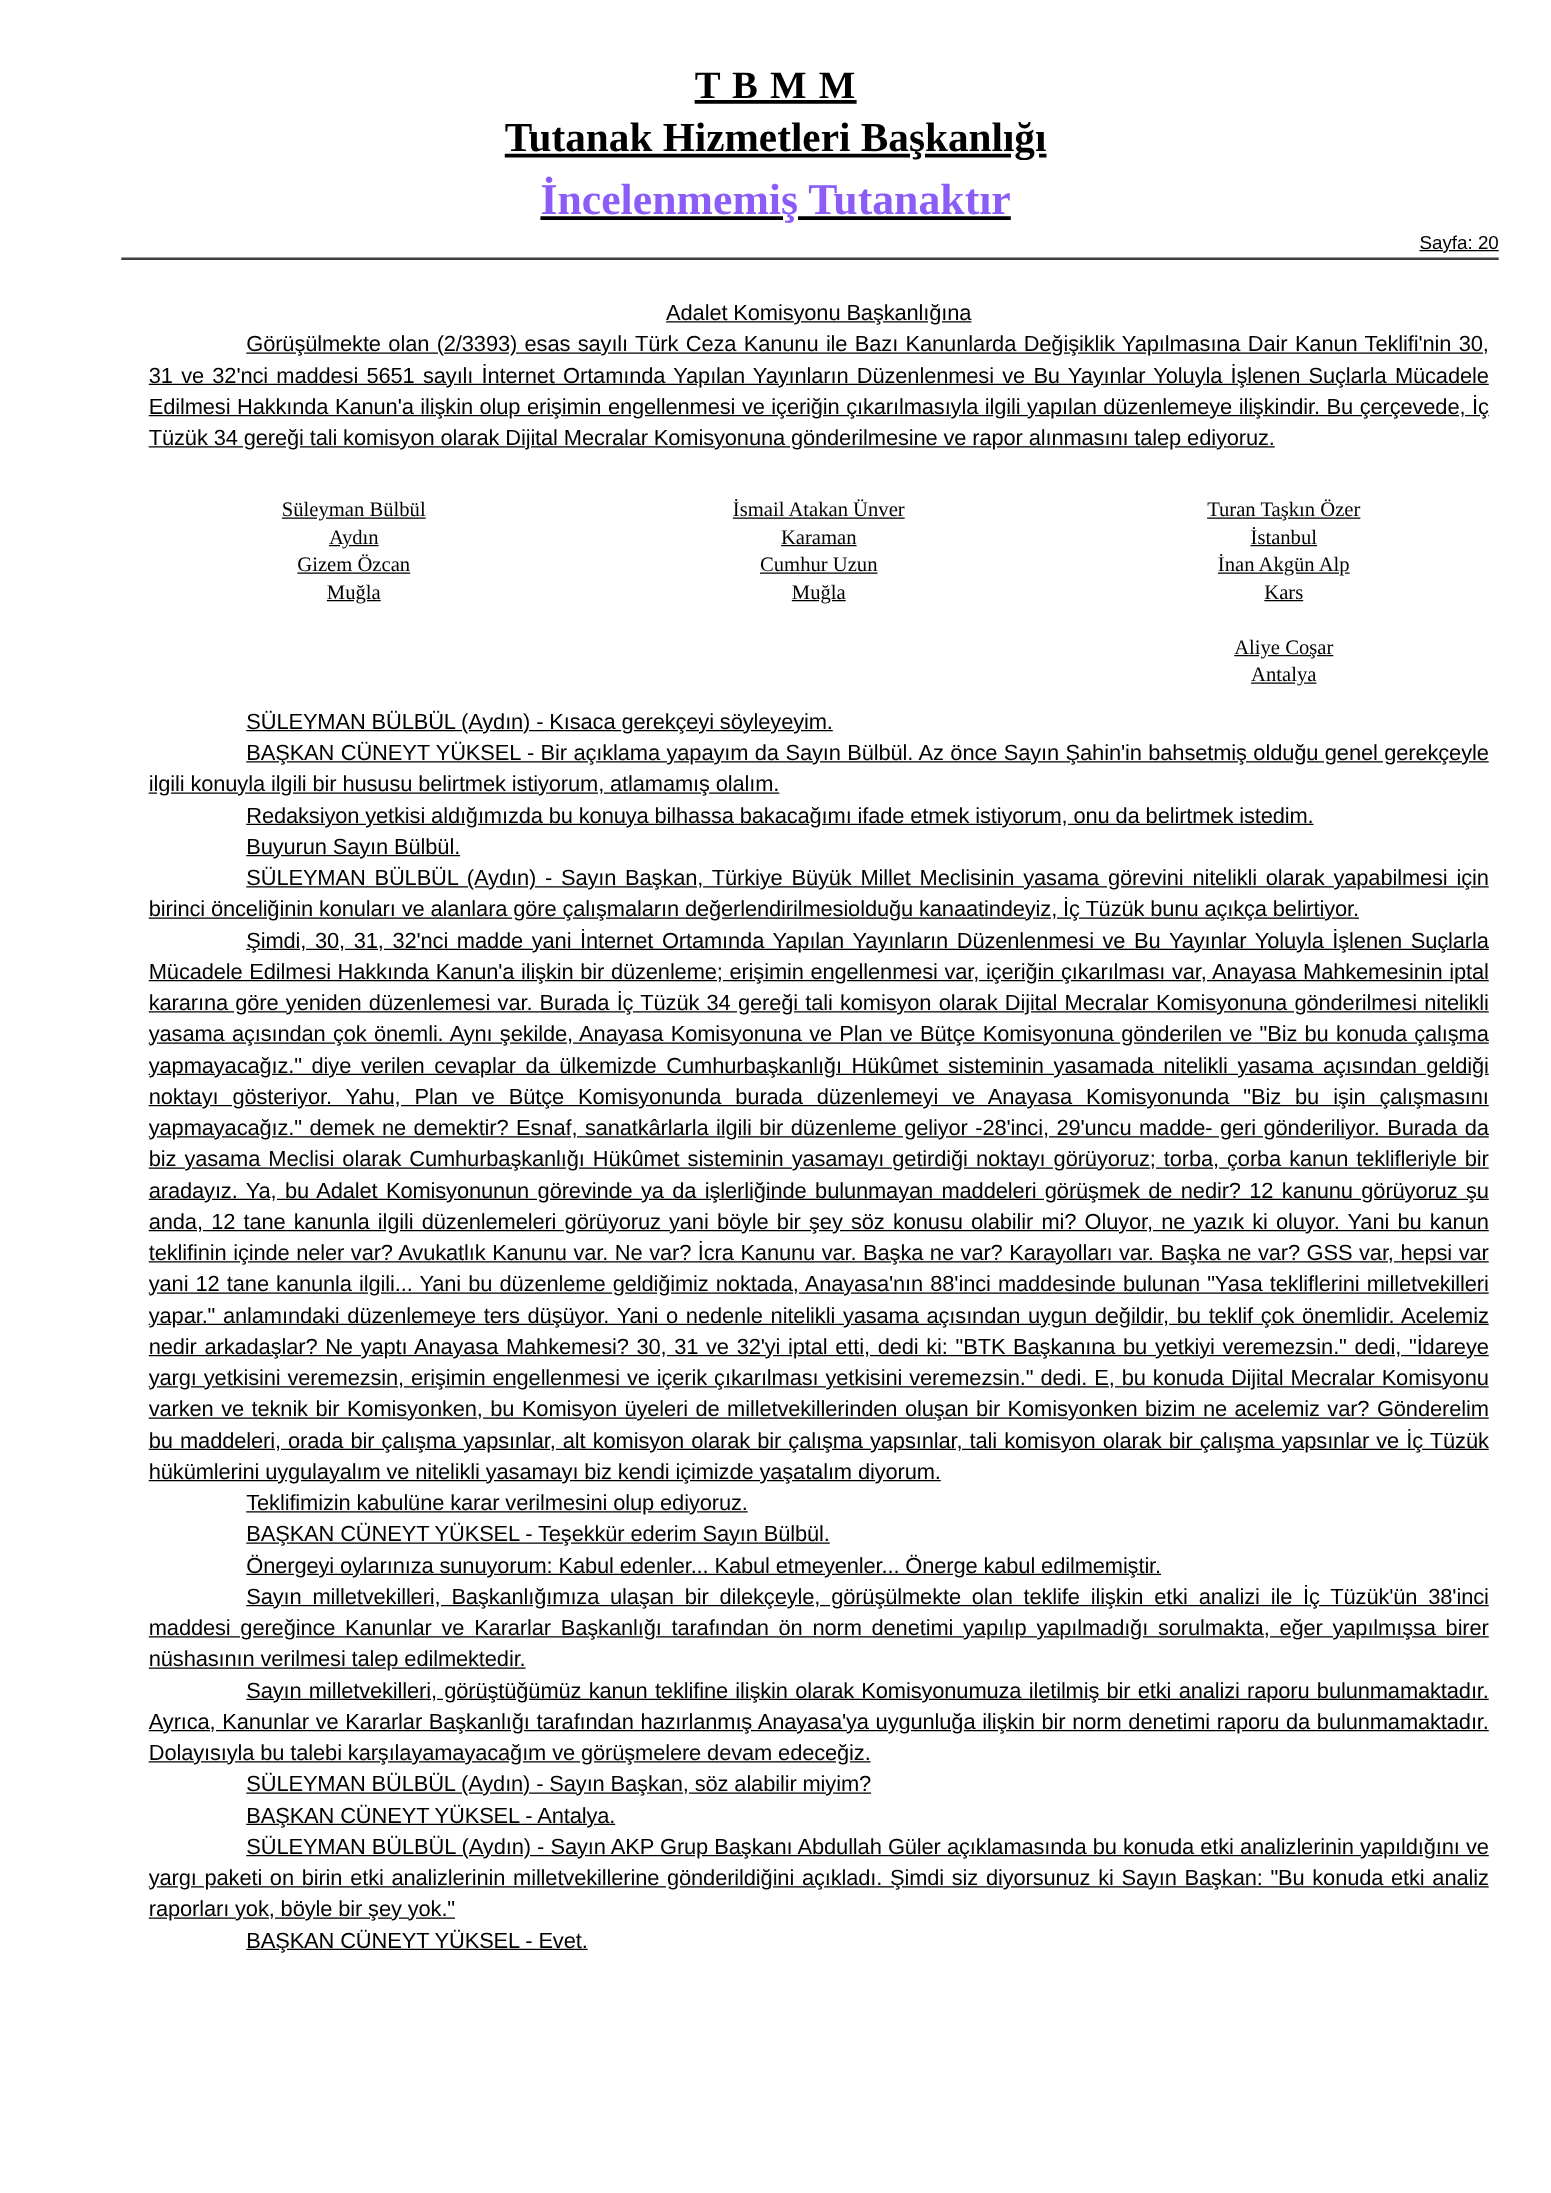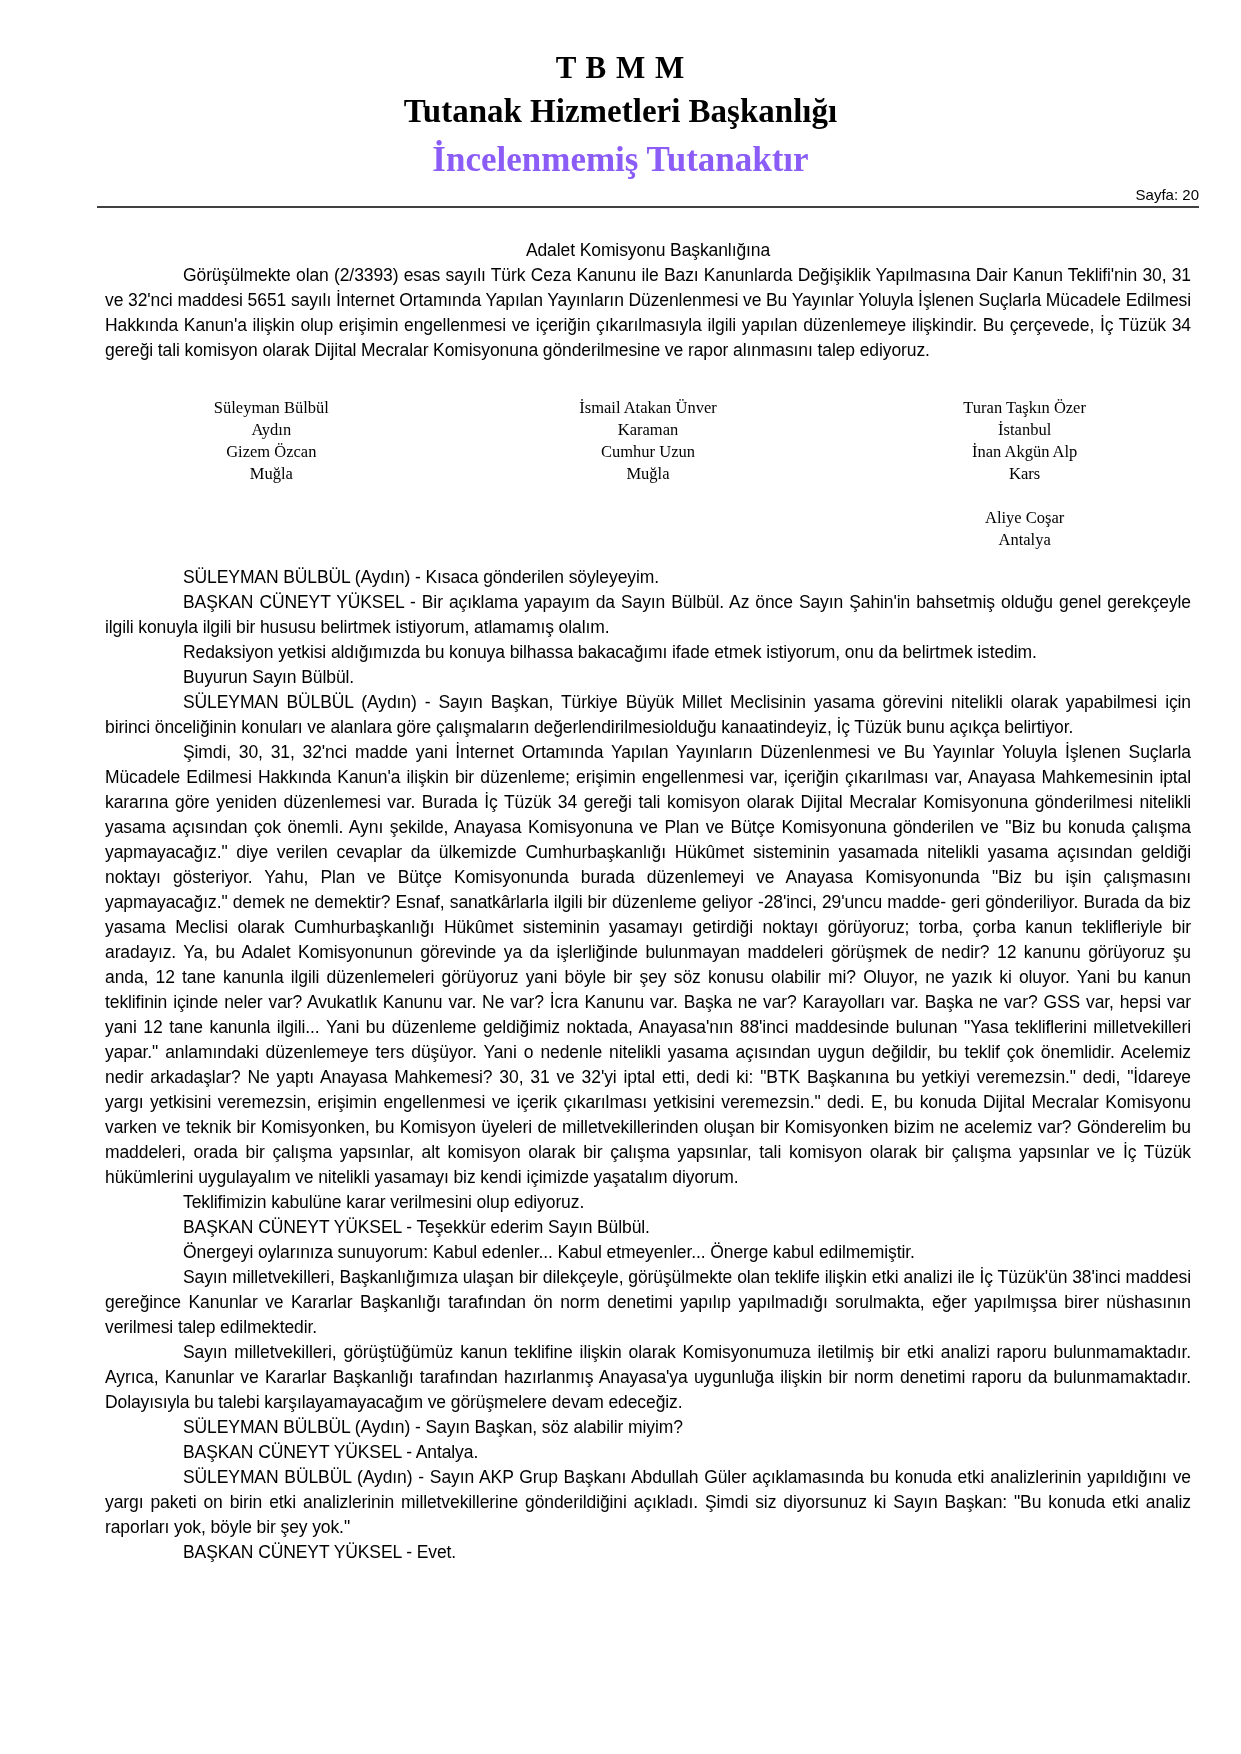--- a/index.html
+++ b/index.html
@@ -6,20 +6,21 @@
   .page {
     position: relative;
     width: 1241px;
     height: 1754px;
     background: #ffffff;
     color: #000000;
     font-family: "Liberation Sans", sans-serif;
     box-sizing: border-box;
     padding-top: 50px;
     overflow: hidden;
+    text-decoration: underline;
   }
   .hdr {
     text-align: center;
     font-family: "Liberation Serif", serif;
     font-weight: bold;
     line-height: 1.15;
   }
   .hdr-org    { font-size: 31px; letter-spacing: 1px; }
   .hdr-dept   { font-size: 33px; margin-top: 7px; }
   .hdr-status { font-size: 35px; margin-top: 9px; color: #8b5cf6; }
@@ -34,20 +35,21 @@
     border-top: 2px solid #404040;
     margin: 3px 42px 0 97px;
     height: 0;
   }
   .content {
     padding: 30px 50px 0 105px;
     font-size: 17.5px;
     line-height: 25px;
     text-align: justify;
     letter-spacing: -0.1px;
+    margin-left: 14px;
   }
   .content p { margin: 0; }
   p.para     { text-indent: 78px; }
   p.centered { text-align: center; text-indent: 0; }
   .signatures {
     margin-top: 34px;
     margin-bottom: 14px;
     font-family: "Liberation Serif", serif;
     font-size: 16.5px;
     line-height: 22px;
@@ -106,21 +108,21 @@
       <div class="sig-grid sig-extra">
         <div class="sig-col"></div>
         <div class="sig-col"></div>
         <div class="sig-col">
           <div>Aliye Coşar</div>
           <div>Antalya</div>
         </div>
       </div>
     </div>
 
-    <p class="para">SÜLEYMAN BÜLBÜL (Aydın) - Kısaca gönderilen söyleyeyim.</p>
+    <p class="para">SÜLEYMAN BÜLBÜL (Aydın) - Kısaca gerekçeyi söyleyeyim.</p>
     <p class="para">BAŞKAN CÜNEYT YÜKSEL - Bir açıklama yapayım da Sayın Bülbül. Az önce Sayın Şahin'in bahsetmiş olduğu genel gerekçeyle ilgili konuyla ilgili bir hususu belirtmek istiyorum, atlamamış olalım.</p>
     <p class="para">Redaksiyon yetkisi aldığımızda bu konuya bilhassa bakacağımı ifade etmek istiyorum, onu da belirtmek istedim.</p>
     <p class="para">Buyurun Sayın Bülbül.</p>
     <p class="para">SÜLEYMAN BÜLBÜL (Aydın) - Sayın Başkan, Türkiye Büyük Millet Meclisinin yasama görevini nitelikli olarak yapabilmesi için birinci önceliğinin konuları ve alanlara göre çalışmaların değerlendirilmesiolduğu kanaatindeyiz, İç Tüzük bunu açıkça belirtiyor.</p>
     <p class="para">Şimdi,  30, 31, 32'nci madde yani İnternet Ortamında Yapılan Yayınların Düzenlenmesi ve Bu Yayınlar Yoluyla İşlenen Suçlarla Mücadele Edilmesi Hakkında Kanun'a ilişkin bir düzenleme; erişimin engellenmesi var, içeriğin çıkarılması var, Anayasa Mahkemesinin iptal kararına göre yeniden düzenlemesi var. Burada İç Tüzük 34 gereği tali komisyon olarak Dijital Mecralar Komisyonuna gönderilmesi nitelikli yasama açısından çok önemli. Aynı şekilde, Anayasa Komisyonuna ve Plan ve Bütçe Komisyonuna gönderilen ve "Biz bu konuda çalışma yapmayacağız." diye verilen cevaplar da ülkemizde Cumhurbaşkanlığı Hükûmet sisteminin yasamada nitelikli yasama açısından geldiği noktayı gösteriyor. Yahu, Plan ve Bütçe Komisyonunda burada düzenlemeyi ve Anayasa Komisyonunda "Biz bu işin çalışmasını yapmayacağız." demek ne demektir? Esnaf, sanatkârlarla ilgili bir düzenleme geliyor -28'inci, 29'uncu madde- geri gönderiliyor. Burada da biz yasama Meclisi olarak Cumhurbaşkanlığı Hükûmet sisteminin yasamayı getirdiği noktayı görüyoruz; torba, çorba kanun teklifleriyle bir aradayız. Ya, bu Adalet Komisyonunun görevinde ya da işlerliğinde bulunmayan maddeleri görüşmek de nedir? 12 kanunu görüyoruz şu anda, 12 tane kanunla ilgili düzenlemeleri görüyoruz yani böyle bir şey söz konusu olabilir mi? Oluyor, ne yazık ki oluyor. Yani bu kanun teklifinin içinde neler var? Avukatlık Kanunu var. Ne var? İcra Kanunu var. Başka ne var? Karayolları var. Başka ne var? GSS var, hepsi var yani 12 tane kanunla ilgili... Yani bu düzenleme geldiğimiz noktada, Anayasa'nın 88'inci maddesinde bulunan "Yasa tekliflerini milletvekilleri yapar." anlamındaki düzenlemeye ters düşüyor. Yani o nedenle nitelikli yasama açısından uygun değildir, bu teklif çok önemlidir. Acelemiz nedir arkadaşlar? Ne yaptı Anayasa Mahkemesi? 30, 31 ve 32'yi iptal etti, dedi ki: "BTK Başkanına bu yetkiyi veremezsin." dedi, "İdareye yargı yetkisini veremezsin, erişimin engellenmesi ve içerik çıkarılması yetkisini veremezsin." dedi. E, bu konuda Dijital Mecralar Komisyonu varken ve teknik bir Komisyonken, bu Komisyon üyeleri de milletvekillerinden oluşan bir Komisyonken bizim ne acelemiz var? Gönderelim bu maddeleri, orada bir çalışma yapsınlar, alt komisyon olarak bir çalışma yapsınlar, tali komisyon olarak bir çalışma yapsınlar ve İç Tüzük hükümlerini uygulayalım ve nitelikli yasamayı biz kendi içimizde yaşatalım diyorum.</p>
     <p class="para">Teklifimizin kabulüne karar verilmesini olup ediyoruz.</p>
     <p class="para">BAŞKAN CÜNEYT YÜKSEL - Teşekkür ederim Sayın Bülbül.</p>
     <p class="para">Önergeyi oylarınıza sunuyorum: Kabul edenler... Kabul etmeyenler... Önerge kabul edilmemiştir.</p>
     <p class="para">Sayın milletvekilleri, Başkanlığımıza ulaşan bir dilekçeyle, görüşülmekte olan teklife ilişkin etki analizi ile İç Tüzük'ün 38'inci maddesi gereğince Kanunlar ve Kararlar Başkanlığı tarafından ön norm denetimi yapılıp yapılmadığı sorulmakta, eğer yapılmışsa birer nüshasının verilmesi talep edilmektedir.</p>
     <p class="para">Sayın milletvekilleri, görüştüğümüz kanun teklifine ilişkin olarak Komisyonumuza iletilmiş bir etki analizi raporu bulunmamaktadır. Ayrıca, Kanunlar ve Kararlar Başkanlığı tarafından hazırlanmış Anayasa'ya uygunluğa ilişkin bir norm denetimi raporu da bulunmamaktadır. Dolayısıyla bu talebi karşılayamayacağım ve görüşmelere devam edeceğiz.</p>

